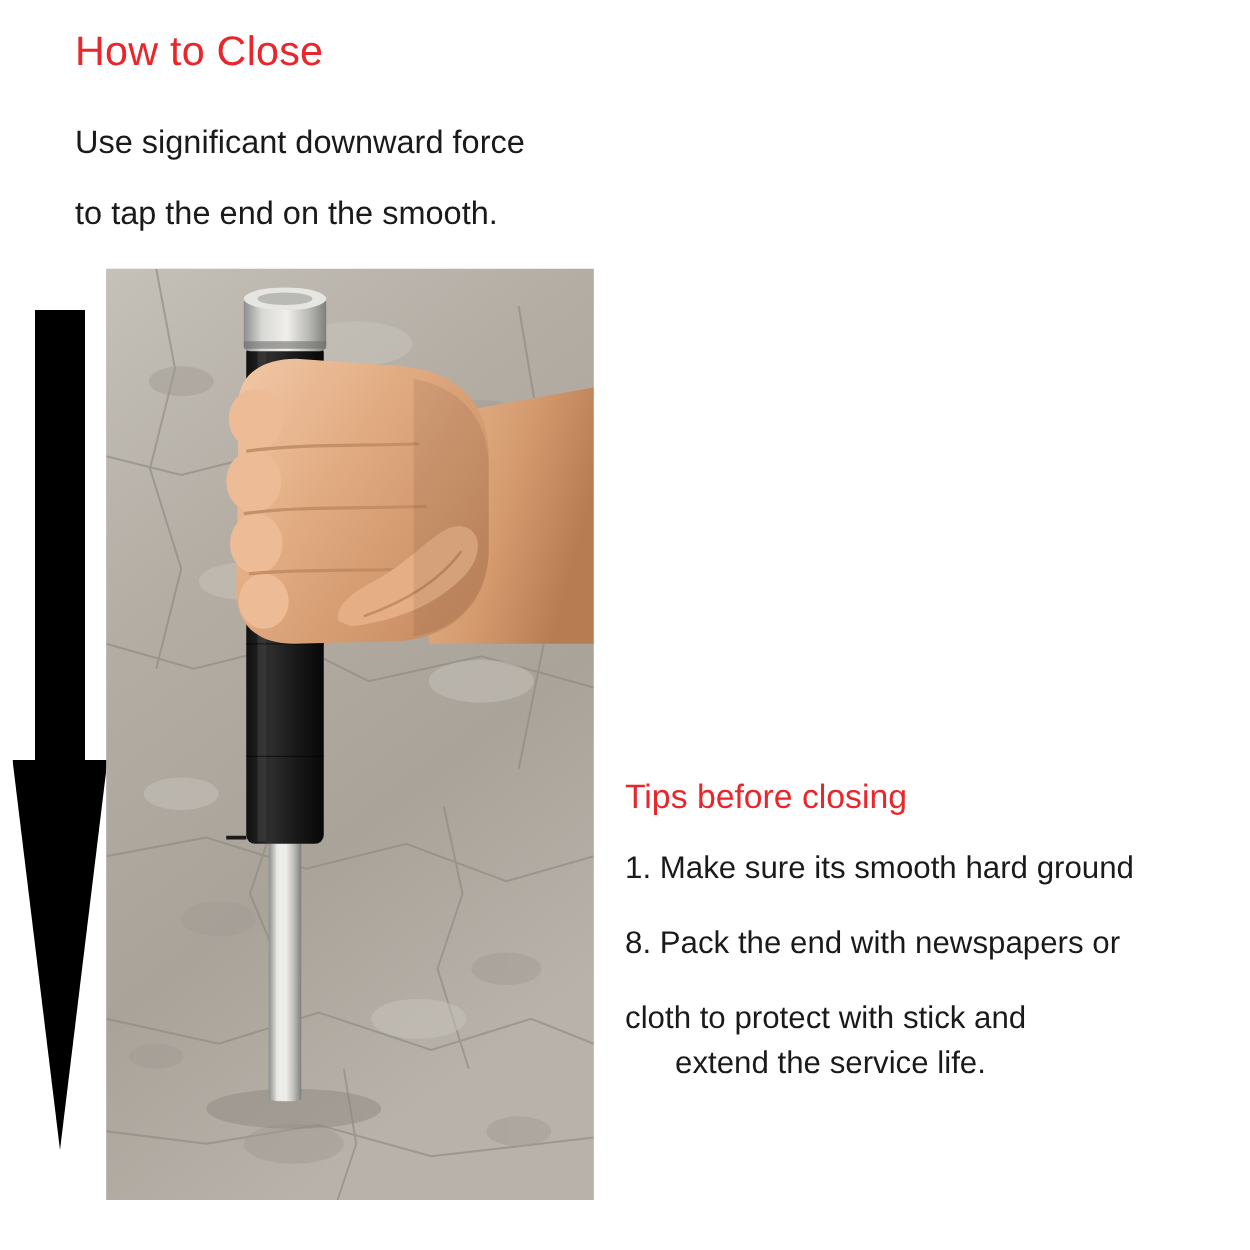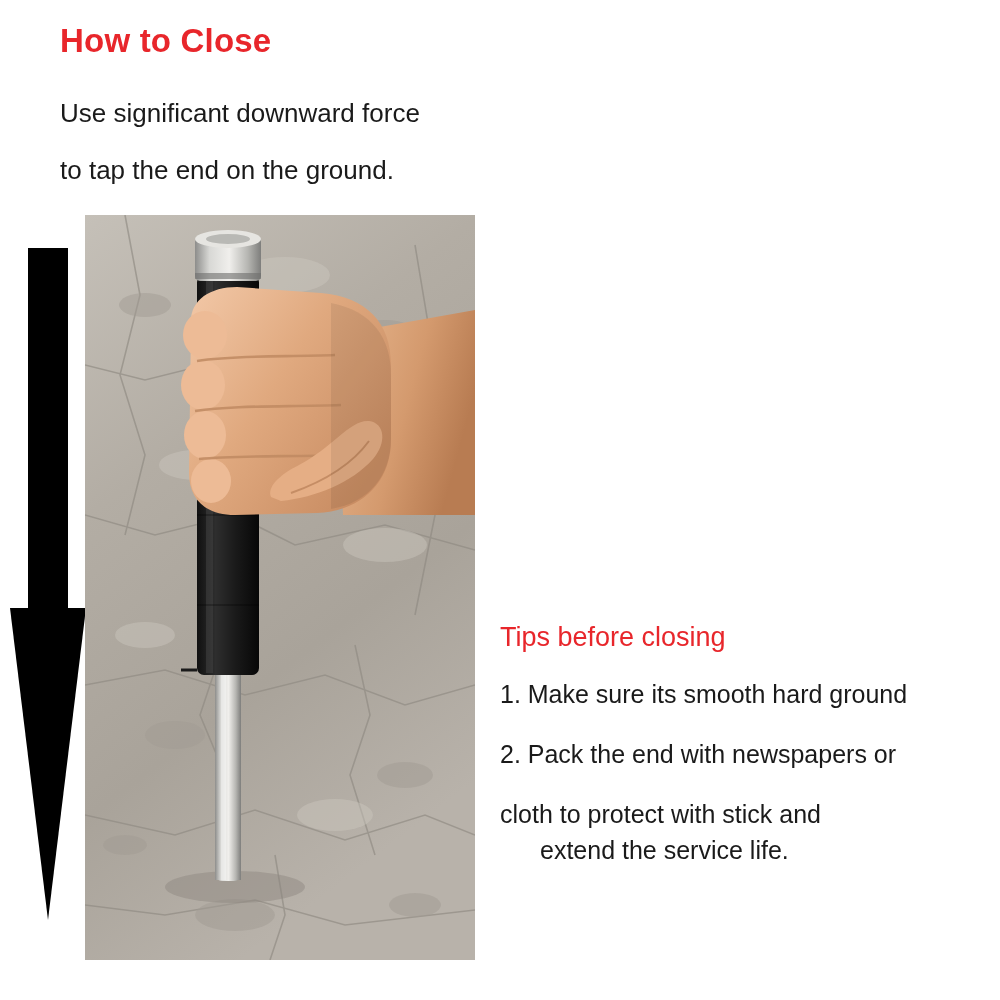--- a/index.html
+++ b/index.html
@@ -14,21 +14,21 @@
     font-family: "Liberation Sans", sans-serif;
     overflow: hidden;
   }
 
   
   .heading-main {
     position: absolute;
     left: 60px;
     top: 22px;
     font-size: 33px;
-    font-weight: bold;
+    font-weight: normal;
     color: #e8262b;
     letter-spacing: 0.2px;
   }
   .intro-line {
     position: absolute;
     left: 60px;
     font-size: 26px;
     color: #1a1a1a;
     white-space: nowrap;
     text-align: center;
@@ -78,21 +78,21 @@
   .tips-line-3 { top: 800px; }
   .tips-line-4 { top: 836px; margin-left: 40px; }
 </style>
 </head>
 <body>
 
 <div class="heading-main">How to Close</div>
 
 <div class="intro-line intro-line-1">Use significant downward force</div>
 
-<div class="intro-line intro-line-2">to tap the end on the ground.</div>
+<div class="intro-line intro-line-2">to tap the end on the smooth.</div>
 
 <div class="arrow-wrap">
   <svg width="80" height="680" viewBox="0 0 80 680">
     <rect x="18" y="0" width="40" height="360" fill="#000000"></rect>
     <polygon points="0,360 76,360 38,672" fill="#000000"></polygon>
   </svg>
 </div>
 
 <div class="photo">
   <svg width="390" height="745" viewBox="0 0 390 745">
@@ -216,17 +216,17 @@
     </g>
 
     <path d="M246,88 C288,96 306,124 306,160 L306,224 C306,260 284,288 246,294 Z" fill="#000000" opacity="0.07"></path>
   </svg>
 </div>
 
 <div class="tips-title">Tips before closing</div>
 
 <div class="tips-line tips-line-1">1. Make sure its smooth hard ground</div>
 
-<div class="tips-line tips-line-2">2. Pack the end with newspapers or</div>
+<div class="tips-line tips-line-2">8. Pack the end with newspapers or</div>
 
 <div class="tips-line tips-line-3">cloth to protect with stick and</div>
 
 <div class="tips-line tips-line-4">extend the service life.</div>
 
 </body></html>

